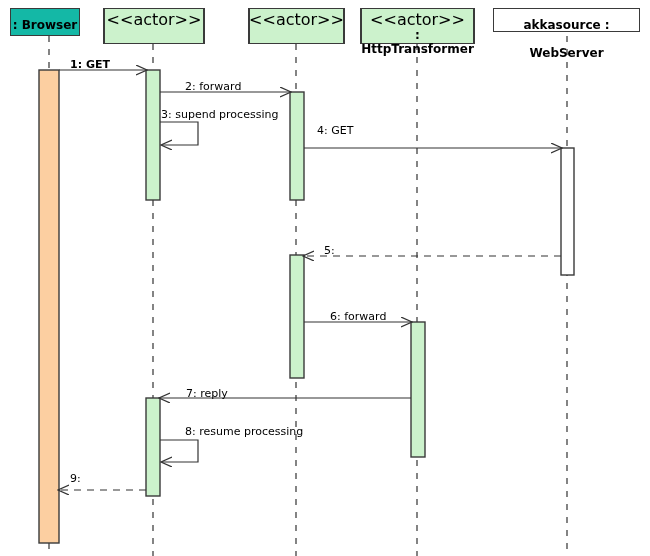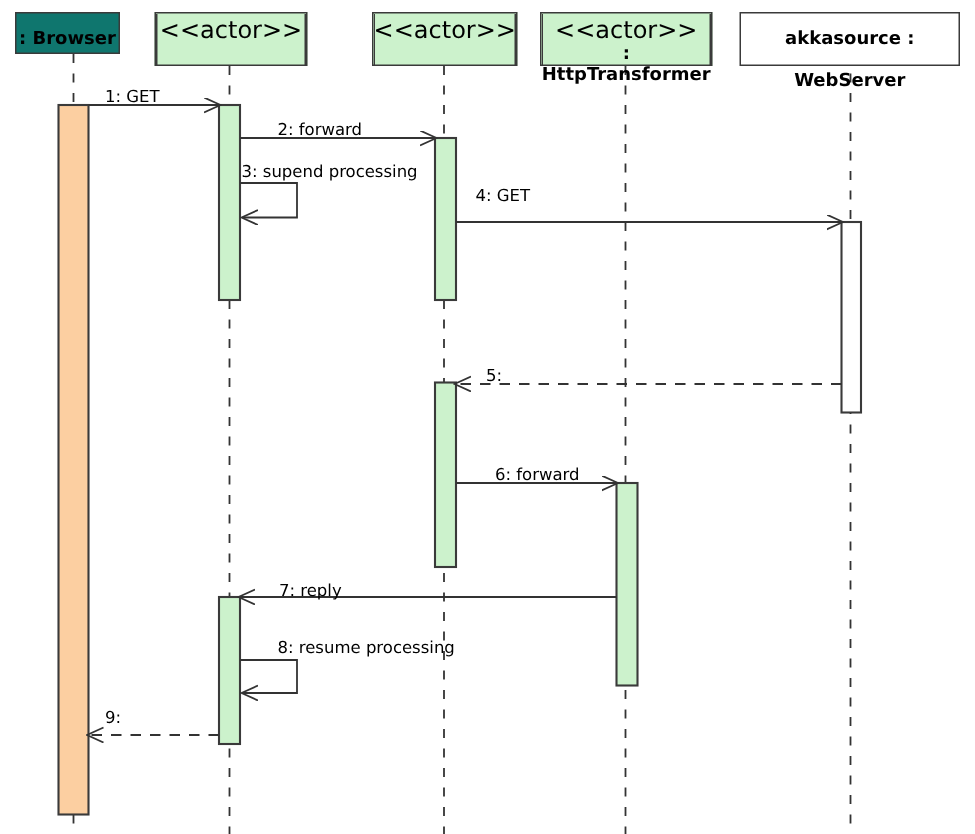--- a/index.html
+++ b/index.html
@@ -32,21 +32,21 @@
     background: #ffffff;
     line-height: 1.15;
     padding-top: 2px;
   }
   .lifeline-head.actor {
     background: #ccf2cc;
     border: 1px solid #3a3a3a;
     box-shadow: inset 2px 0 0 -1px #3a3a3a, inset -2px 0 0 -1px #3a3a3a;
   }
   .lifeline-head.browser {
-    background: #0f766e;
+    background: #14b8a6;
     border: 1px solid #3a3a3a;
   }
   .lifeline-head.plain {
     background: #ffffff;
     border: 1px solid #3a3a3a;
   }
   .stereotype {
     font-size: 16px;
     color: #000000;
     font-weight: normal;
@@ -118,26 +118,26 @@
       <div class="lifeline-head actor" style="left: 103px; top: 8px; width: 102px; height: 36px;">
         <span class="stereotype">&lt;&lt;actor&gt;&gt;</span>
       </div>
       <div class="lifeline-head actor" style="left: 248px; top: 8px; width: 97px; height: 36px;">
         <span class="stereotype">&lt;&lt;actor&gt;&gt;</span>
       </div>
       <div class="lifeline-head actor" style="left: 360px; top: 8px; width: 115px; height: 36px;">
         <span class="stereotype">&lt;&lt;actor&gt;&gt;</span>
         <span class="head-name">: HttpTransformer</span>
       </div>
-      <div class="lifeline-head plain" style="left: 493px; top: 8px; width: 147px; height: 36px;">
+      <div class="lifeline-head plain" style="left: 493px; top: 8px; width: 147px; height: 24px;">
         <span class="head-name single">akkasource : WebServer</span>
       </div>
     </div>
   <div id="labels">
-      <div class="msg-label" style="left: 70px; top: 58px;">1: GET</div>
+      <div class="msg-label" style="left: 70px; top: 58px; font-weight: bold;">1: GET</div>
       <div class="msg-label" style="left: 185px; top: 80px;">2: forward</div>
       <div class="msg-label" style="left: 161px; top: 108px;">3: supend processing</div>
       <div class="msg-label" style="left: 317px; top: 124px;">4: GET</div>
       <div class="msg-label" style="left: 324px; top: 244px;">5:</div>
       <div class="msg-label" style="left: 330px; top: 310px;">6: forward</div>
       <div class="msg-label" style="left: 186px; top: 387px;">7: reply</div>
       <div class="msg-label" style="left: 161px; top: 425px; padding-left: 24px;">8: resume processing</div>
       <div class="msg-label" style="left: 70px; top: 472px;">9:</div>
     </div>
 

